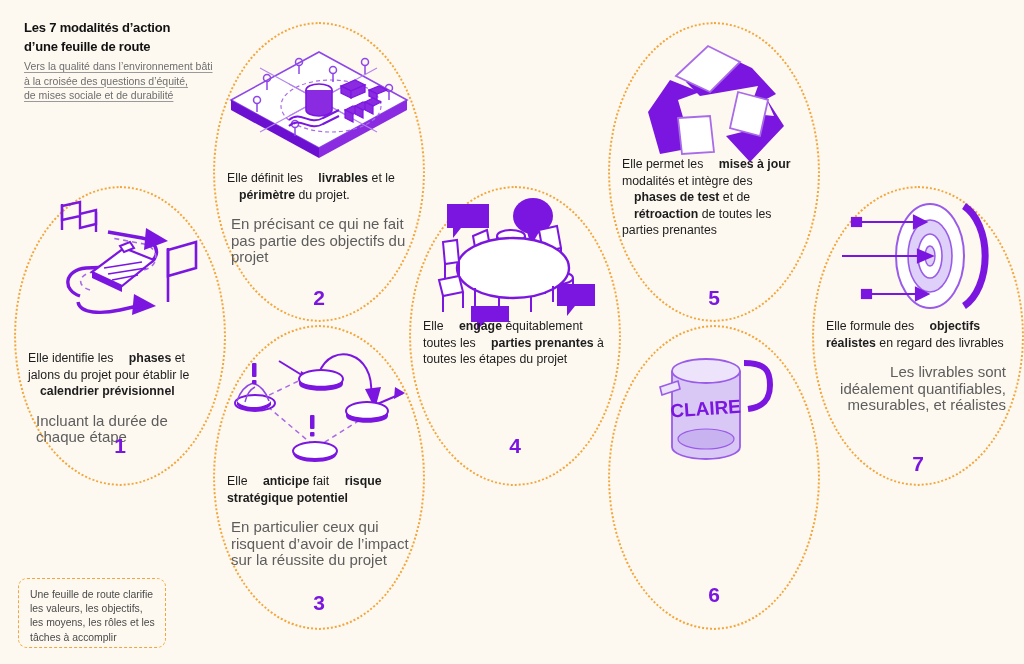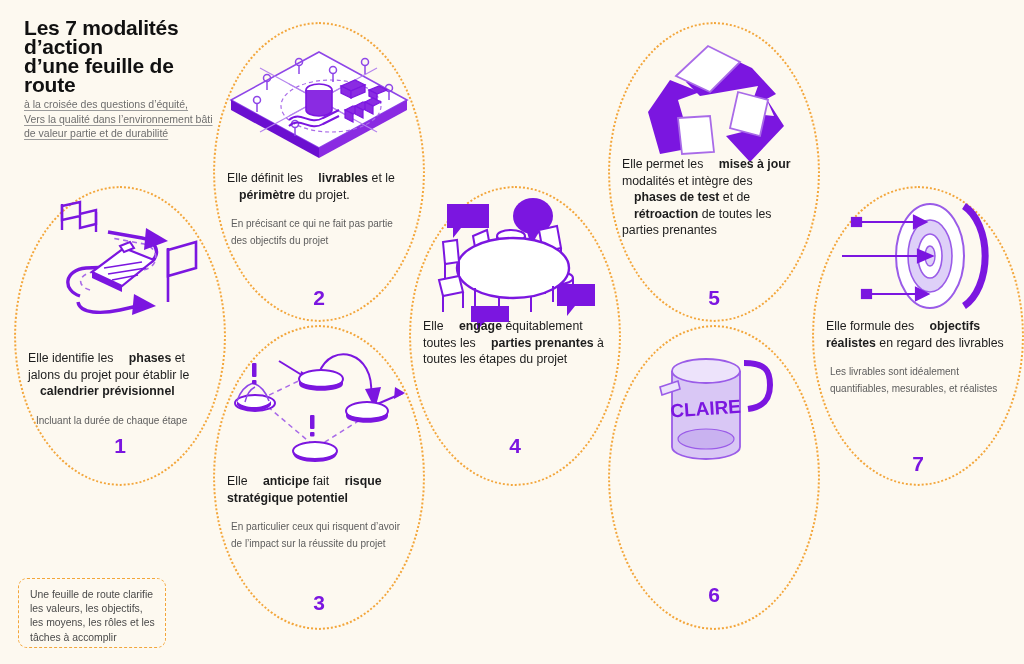--- a/index.html
+++ b/index.html
@@ -8,21 +8,21 @@
     background:#FDF9F0;
     font-family:"Liberation Sans", sans-serif;
     position:relative;overflow:hidden;
     color:#2b2b2b;
   }
   .stage{position:absolute;inset:0;}
 
   
   #title-block{position:absolute;left:24px;top:18px;width:205px;}
   #title-block .t-line{
-    font-size:21px;font-weight:bold;line-height:19px;color:#111;letter-spacing:-0.2px;
+    font-size:13px;font-weight:bold;line-height:19px;color:#111;letter-spacing:-0.2px;
   }
   #title-block .sub{
     margin-top:3px;font-size:10.5px;line-height:14.5px;color:#6e6e6e;
   }
   #title-block .sub span{
     display:block;text-decoration:underline;text-underline-offset:2px;
     text-decoration-color:#9a9a9a;
   }
 
   
@@ -33,28 +33,28 @@
     border-radius:50%;
     box-sizing:border-box;
   }
   .card .body{position:absolute;left:0;right:0;}
   .txt{
     font-size:12.3px;line-height:16.6px;color:#1d1d1d;
     padding:0 14px;box-sizing:border-box;
   }
   .txt b{font-weight:bold;padding-left:12px;}
   .note{
-    font-size:10px;line-height:16.6px;color:#5d5d5d;
+    font-size:15px;line-height:16.6px;color:#5d5d5d;
     padding:0 16px;box-sizing:border-box;margin-top:13px;
   }
   .num{
     position:absolute;left:0;right:0;text-align:center;
     font-size:21px;font-weight:bold;color:#7B16E0;
   }
-  .align-c{text-align:left;}
+  .align-c{text-align:right;}
   .align-l{text-align:left;}
 
   
   .illus{position:absolute;}
   .illus svg{display:block;overflow:visible;}
 
   
   #footnote{
     position:absolute;left:18px;top:578px;width:148px;height:70px;
     border:1.6px dashed #F3A63B;border-radius:9px;
@@ -64,23 +64,23 @@
 </style>
 </head>
 <body>
 
 <div class="stage">
 
   <div id="title-block">
     <div class="t-line">Les 7 modalités d’action</div>
     <div class="t-line">d’une feuille de route</div>
     <div class="sub">
+      <span>Vers la qualité dans l’environnement bâti</span>
       <span>à la croisée des questions d’équité,</span>
-      <span>Vers la qualité dans l’environnement bâti</span>
-      <span>de valeur partie et de durabilité</span>
+      <span>de mises sociale et de durabilité</span>
     </div>
   </div>
 
   <div class="card" style="left:14px;top:186px;width:212px;height:300px;">
     <div class="ellipse"></div>
     <div class="illus" style="left:36px;top:12px;">
       <svg width="150" height="120" viewBox="0 0 150 120">
         <g fill="none" stroke="#7B16E0" stroke-width="3.4">
           <path d="M30 98 C12 92 14 72 36 70 L88 68 C112 66 112 44 92 40 L58 34"></path>
         </g>

